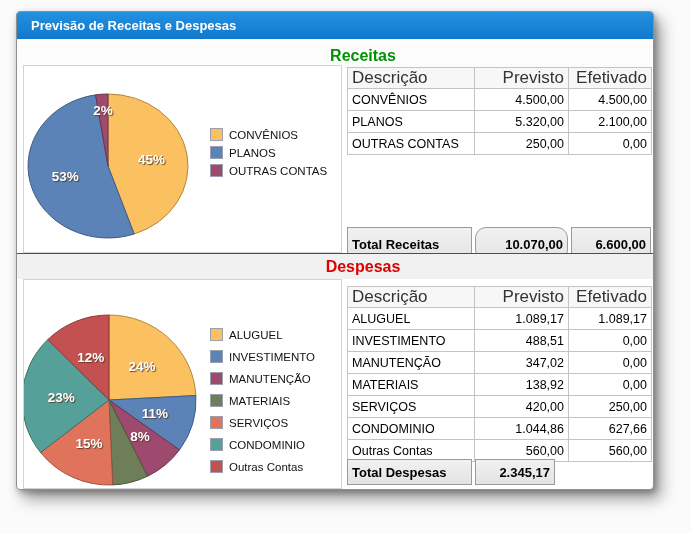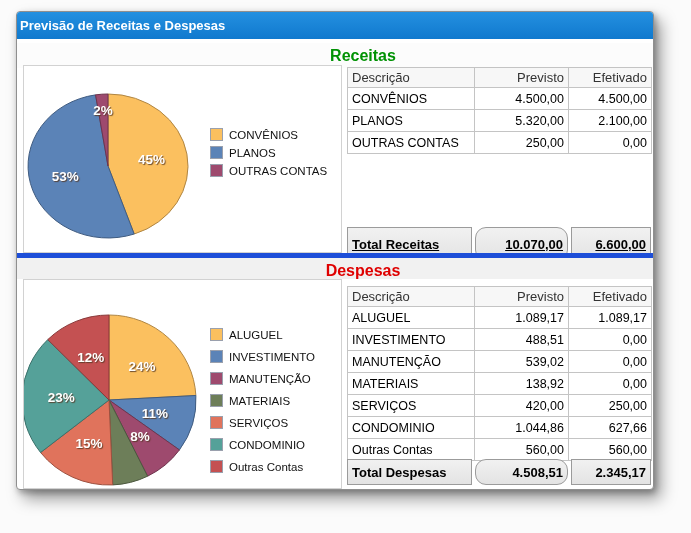--- a/index.html
+++ b/index.html
@@ -9,55 +9,55 @@
   .window {
     position:absolute; left:16px; top:11px; width:638px; height:479px;
     background:#ffffff; border:1px solid #8f8f8f; border-radius:4px;
     box-shadow: 7px 9px 16px rgba(0,0,0,0.38), 2px 3px 6px rgba(0,0,0,0.28);
     overflow:hidden;
   }
   .titlebar {
     position:absolute; left:0; top:0; right:0; height:27px;
     background:linear-gradient(#2490e0,#1079ce);
     color:#ffffff; font-size:13px; font-weight:bold;
-    line-height:27px; padding-left:3px;
+    line-height:27px; padding-left:14px;
   }
   .section-header {
     position:absolute; left:0; right:0; text-align:center;
     font-size:16px; font-weight:bold; padding-left:56px;
   }
   .hdr-receitas { top:31px; height:25px; line-height:25px; background:#fcfcfc; color:#009204; }
-  .hdr-despesas { top:241px; height:26px; line-height:26px; background:#f1f1f1; color:#df0000; border-top:5px solid #1d4ed8; }
+  .hdr-despesas { top:241px; height:26px; line-height:26px; background:#f1f1f1; color:#df0000; border-top:1px solid #1d4ed8; }
 
   .chart-panel { position:absolute; left:6px; width:319px; background:#ffffff; border:1px solid #d2d2d2; }
   .panel-receitas { top:53px; height:188px; }
   .panel-despesas { top:267px; height:210px; }
   .chart-panel svg { position:absolute; left:0; top:0; }
   .pie-label { fill:#ffffff; font-family:"Liberation Sans",sans-serif; font-size:13.5px; font-weight:bold;
                text-shadow:1px 1px 1px rgba(85,55,35,0.85); }
 
   .legend { position:absolute; left:186px; }
   .legend-receitas { top:62px; }
   .legend-despesas { top:48px; }
   .legend-item { display:flex; align-items:center; margin-bottom:5px; white-space:nowrap; }
   .legend-despesas .legend-item { margin-bottom:9px; }
   .legend-swatch { width:13px; height:13px; border:1px solid #9aa0ad; margin-right:6px; flex:none; }
   .legend-label { font-size:11.5px; color:#111; }
 
   .grid { position:absolute; left:330px; width:304px; border-collapse:collapse; table-layout:fixed; }
   .tbl-receitas { top:55px; }
   .tbl-despesas { top:274px; }
   .grid th, .grid td { border:1px solid #c4c4c4; overflow:hidden; white-space:nowrap; }
-  .grid th { height:20px; font-size:13px; font-weight:normal; color:#333; background:#f7f7f7; }
+  .grid th { height:20px; font-size:17px; font-weight:normal; color:#333; background:#f7f7f7; }
   .grid td { height:22px; font-size:12.5px; color:#000; background:#ffffff; }
   .grid .desc { text-align:left; padding-left:4px; }
   .grid .num  { text-align:right; padding-right:4px;margin-left:36px; }
 
   .total-row { position:absolute; left:330px; width:304px; display:flex; gap:3px; }
-  .total-receitas { top:215px; height:34px;text-decoration:underline; }
+  .total-receitas { top:215px; height:34px; }
   .total-despesas { top:447px; height:26px; }
   .total-cell { background:linear-gradient(#f1f1f1,#e3e3e3); border:1px solid #9b9b9b;
                 font-size:13px; font-weight:bold; color:#000; display:flex; align-items:center; }
   .total-cell.label { width:125px; padding-left:4px; }
   .total-cell.num   { justify-content:flex-end; padding-right:4px; }
   .total-cell.w1 { width:93px;border-radius:11px; } .total-cell.w2 { width:80px;padding-left:12px; }
 </style>
 </head>
 <body>
 
@@ -205,21 +205,21 @@
           <td class="num">1.089,17</td>
           <td class="num">1.089,17</td>
         </tr>
         <tr>
           <td class="desc">INVESTIMENTO</td>
           <td class="num">488,51</td>
           <td class="num">0,00</td>
         </tr>
         <tr>
           <td class="desc">MANUTENÇÃO</td>
-          <td class="num">539,02</td>
+          <td class="num">347,02</td>
           <td class="num">0,00</td>
         </tr>
         <tr>
           <td class="desc">MATERIAIS</td>
           <td class="num">138,92</td>
           <td class="num">0,00</td>
         </tr>
         <tr>
           <td class="desc">SERVIÇOS</td>
           <td class="num">420,00</td>
@@ -233,17 +233,16 @@
         <tr>
           <td class="desc">Outras Contas</td>
           <td class="num">560,00</td>
           <td class="num">560,00</td>
         </tr>
       </tbody>
   </table>
 
   <div class="total-row total-despesas">
     <div class="total-cell label">Total Despesas</div>
-    <div class="total-cell num w1">4.508,51</div>
     <div class="total-cell num w2">2.345,17</div>
   </div>
 
 </div>
 
 </body></html>

